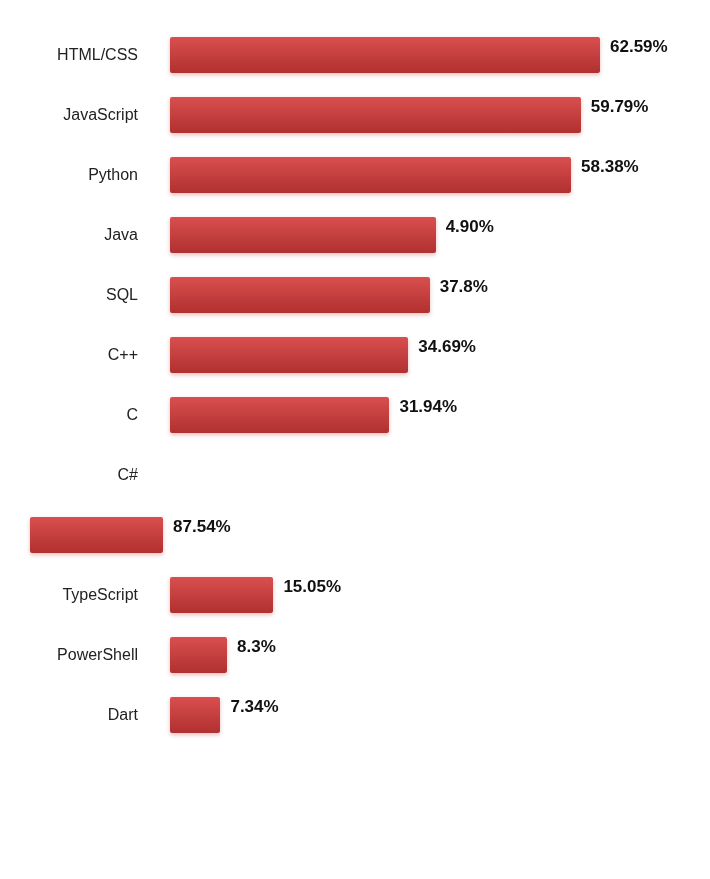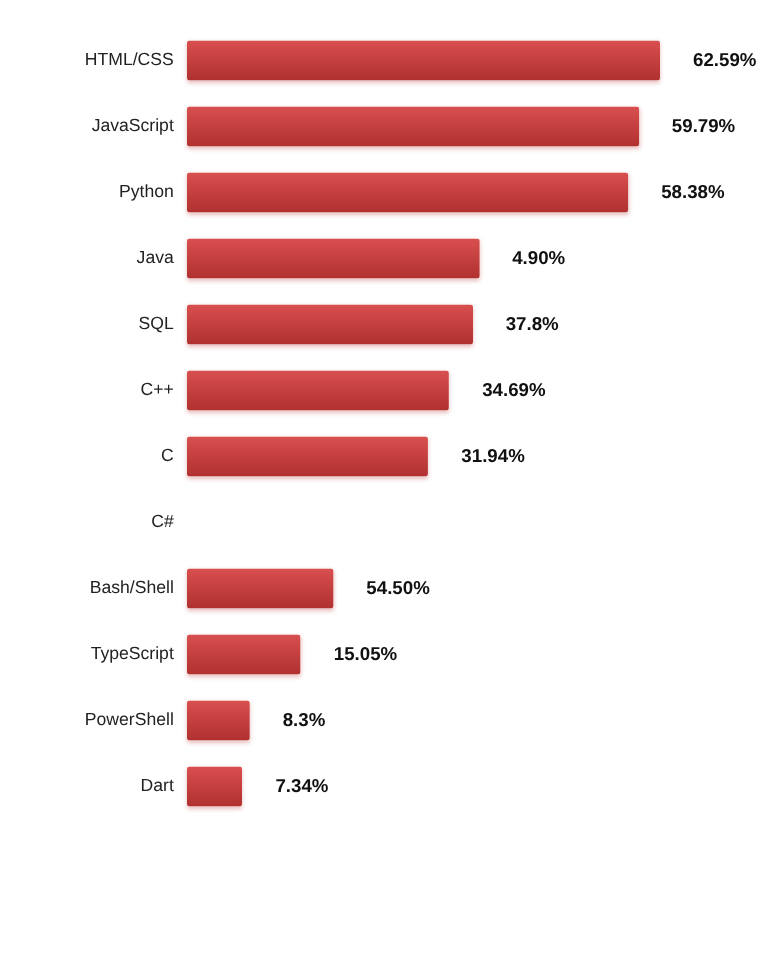--- a/index.html
+++ b/index.html
@@ -24,32 +24,31 @@
     .bar-row {
       display: flex;
       align-items: center;
       margin-bottom: 10px;
       height: 50px;
     }
 
     .bar-label {
       width: 140px;
       text-align: right;
-      padding-right: 12px;
+      padding-right: 32px;
       font-size: 16px;
       font-weight: 500;
       color: #222;
       flex-shrink: 0;
     }
 
     .bar-track {
       flex: 1;
       display: flex;
-      align-items: center;
-      gap: 20px;
+      align-items: flex-start;
     }
 
     .bar-fill {
       height: 36px;
       background: linear-gradient(to bottom, #d94f4f, #b03030);
       border-radius: 2px;
       box-shadow: 0 2px 4px rgba(180,40,40,0.3);
     }
 
     .bar-value {
@@ -110,24 +109,23 @@
       <div class="bar-label">C</div>
       <div class="bar-track">
         <div class="bar-fill" style="width: 219.431px;"></div>
         <div class="bar-value">31.94%</div>
       </div>
     </div>
     <div class="bar-row">
       <div class="bar-label">C#</div>
     </div>
     <div class="bar-row">
-      <div class="bar-label">Bash/Shell</div>
       <div class="bar-track">
         <div class="bar-fill" style="width: 133.074px;"></div>
-        <div class="bar-value">54.50%</div>
+        <div class="bar-value">87.54%</div>
       </div>
     </div>
     <div class="bar-row">
       <div class="bar-label">TypeScript</div>
       <div class="bar-track">
         <div class="bar-fill" style="width: 103.395px;"></div>
         <div class="bar-value">15.05%</div>
       </div>
     </div>
     <div class="bar-row">

